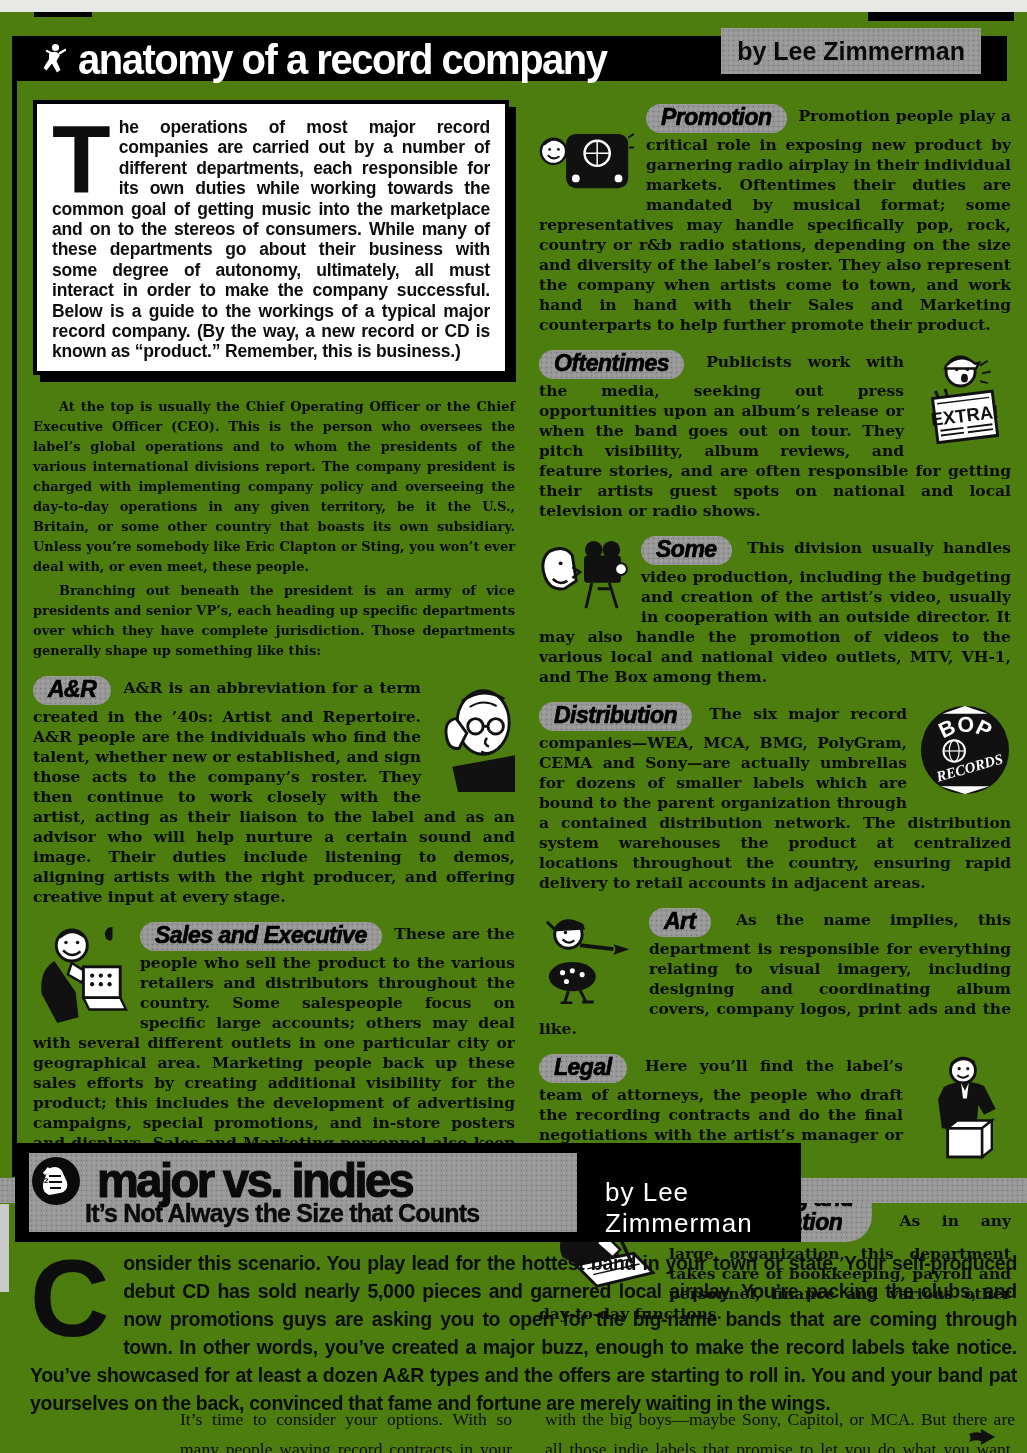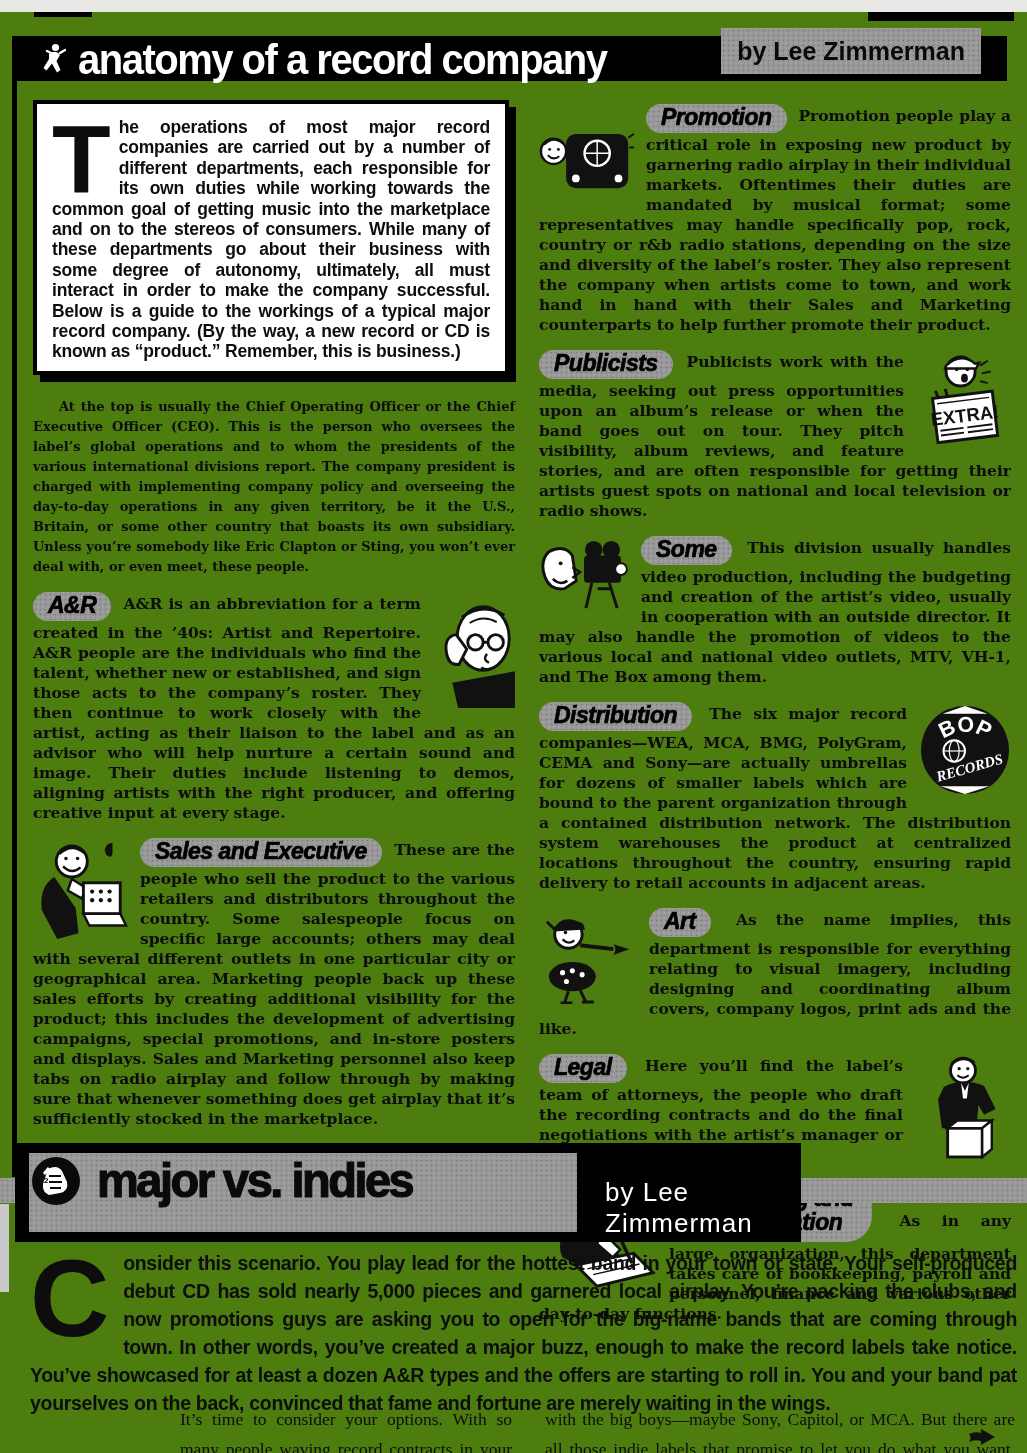--- a/index.html
+++ b/index.html
@@ -95,20 +95,21 @@
 
     <div class="col-left">
 
       <div class="intro-box">
         <div class="txt">
           <span class="dropcap-t">T</span><span>he operations of most major record companies are carried out by a number of different departments, each responsible for its own duties while working towards the common goal of getting music into the marketplace and on to the stereos of consumers. While many of these departments go about their business with some degree of autonomy, ultimately, all must interact in order to make the company successful. Below is a guide to the workings of a typical major record company. (By the way, a new record or CD is known as “product.” Remember, this is business.)</span>
         </div>
       </div>
 
       <p class="serif-p indent">At the top is usually the Chief Operating Officer or the Chief Executive Officer (CEO). This is the person who oversees the label’s global operations and to whom the presidents of the various international divisions report. The company president is charged with implementing company policy and overseeing the day-to-day operations in any given territory, be it the U.S., Britain, or some other country that boasts its own subsidiary. Unless you’re somebody like Eric Clapton or Sting, you won’t ever deal with, or even meet, these people.</p>
+      <p class="serif-p indent">Branching out beneath the president is an army of vice presidents and senior VP’s, each heading up specific departments over which they have complete jurisdiction. Those departments generally shape up something like this:</p>
 
       <section class="dept">
         <span class="illo fr">
           <svg viewBox="0 0 85 118" width="82" height="114">
             <ellipse cx="52" cy="46" rx="27" ry="33" fill="#fff" stroke="#111" stroke-width="3"></ellipse>
             <path d="M30 24 q22 -16 44 -2" fill="none" stroke="#111" stroke-width="3"></path>
             <path d="M38 30 q14 -9 28 -1" fill="none" stroke="#111" stroke-width="2"></path>
             <circle cx="44" cy="50" r="8" fill="none" stroke="#111" stroke-width="3"></circle>
             <circle cx="65" cy="50" r="8" fill="none" stroke="#111" stroke-width="3"></circle>
             <path d="M52 50 h5" stroke="#111" stroke-width="3"></path>
@@ -180,21 +181,21 @@
             <path d="M66 14 l8 -5 M68 22 l9 -2 M66 30 l8 2" stroke="#111" stroke-width="2"></path>
             <path d="M20 40 l10 24 M30 38 l6 20" stroke="#111" stroke-width="3"></path>
             <g transform="rotate(-7 50 70)">
               <rect x="20" y="44" width="62" height="46" fill="#fff" stroke="#111" stroke-width="3"></rect>
               <text x="51" y="72" text-anchor="middle" font-family="Liberation Sans, sans-serif" font-size="19" font-weight="bold" fill="#111">EXTRA!</text>
               <path d="M24 78 h24 M24 83 h24 M52 78 h26 M52 83 h26" stroke="#111" stroke-width="2"></path>
               <path d="M24 50 h54" stroke="#111" stroke-width="1.5"></path>
             </g>
           </svg>
         </span>
-        <span class="badge halftone">Publicists</span>
+        <span class="badge halftone">Oftentimes</span>
         <span>Publicists work with the media, seeking out press opportunities upon an album’s release or when the band goes out on tour. They pitch visibility, album reviews, and feature stories, and are often responsible for getting their artists guest spots on national and local television or radio shows.</span>
       </section>
 
       <section class="dept">
         <span class="illo fl">
           <svg viewBox="0 0 92 78" width="90" height="76">
             <path d="M10 14 q-10 10 -4 26 q5 14 20 12 l12 -8 l-4 -26 q-8 -12 -24 -4 z" fill="#fff" stroke="#111" stroke-width="3"></path>
             <path d="M34 30 l8 5 l-8 6" fill="none" stroke="#111" stroke-width="2.5"></path>
             <path d="M14 42 q7 7 15 2" fill="none" stroke="#111" stroke-width="2.5"></path>
             <circle cx="22" cy="26" r="2" fill="#111"></circle>
@@ -300,20 +301,21 @@
     <span class="mvi-icon">
       <svg viewBox="0 0 50 50" width="50" height="50">
         <circle cx="25" cy="25" r="24" fill="#0a0a0a"></circle>
         <path d="M17 13 q9 -5 14 2 l5 11 q2 9 -7 11 l-11 2 q-7 -3 -6 -11 z" fill="#fff"></path>
         <path d="M18 20 h12 M18 26 h13 M19 32 h11" stroke="#0a0a0a" stroke-width="2"></path>
         <path d="M13 18 l5 -6" stroke="#fff" stroke-width="3"></path>
         <text x="13" y="27" font-family="Liberation Sans, sans-serif" font-size="8" font-weight="bold" fill="#0a0a0a">2</text>
       </svg>
     </span>
     <div class="mvi-title">major vs. indies</div>
+    <div class="mvi-sub">It’s Not Always the Size that Counts</div>
     <div class="mvi-byline">by Lee Zimmerman</div>
   </div>
 
   <div class="mvi-lead">
     <span class="dropcap-c">C</span><span>onsider this scenario. You play lead for the hottest band in your town or state. Your self-produced debut CD has sold nearly 5,000 pieces and garnered local airplay. You’re packing the clubs, and now promotions guys are asking you to open for the big-name bands that are coming through town. In other words, you’ve created a major buzz, enough to make the record labels take notice. You’ve showcased for at least a dozen A&amp;R types and the offers are starting to roll in. You and your band pat yourselves on the back, convinced that fame and fortune are merely waiting in the wings.</span>
   </div>
 
   <div class="mvi-col left">It’s time to consider your options. With so many people waving record contracts in your face, who do you choose? You’re tempted to go</div>
   <div class="mvi-col right">with the big boys—maybe Sony, Capitol, or MCA. But there are all those indie labels that promise to let you do what you want. Which way should you go?</div>
 

